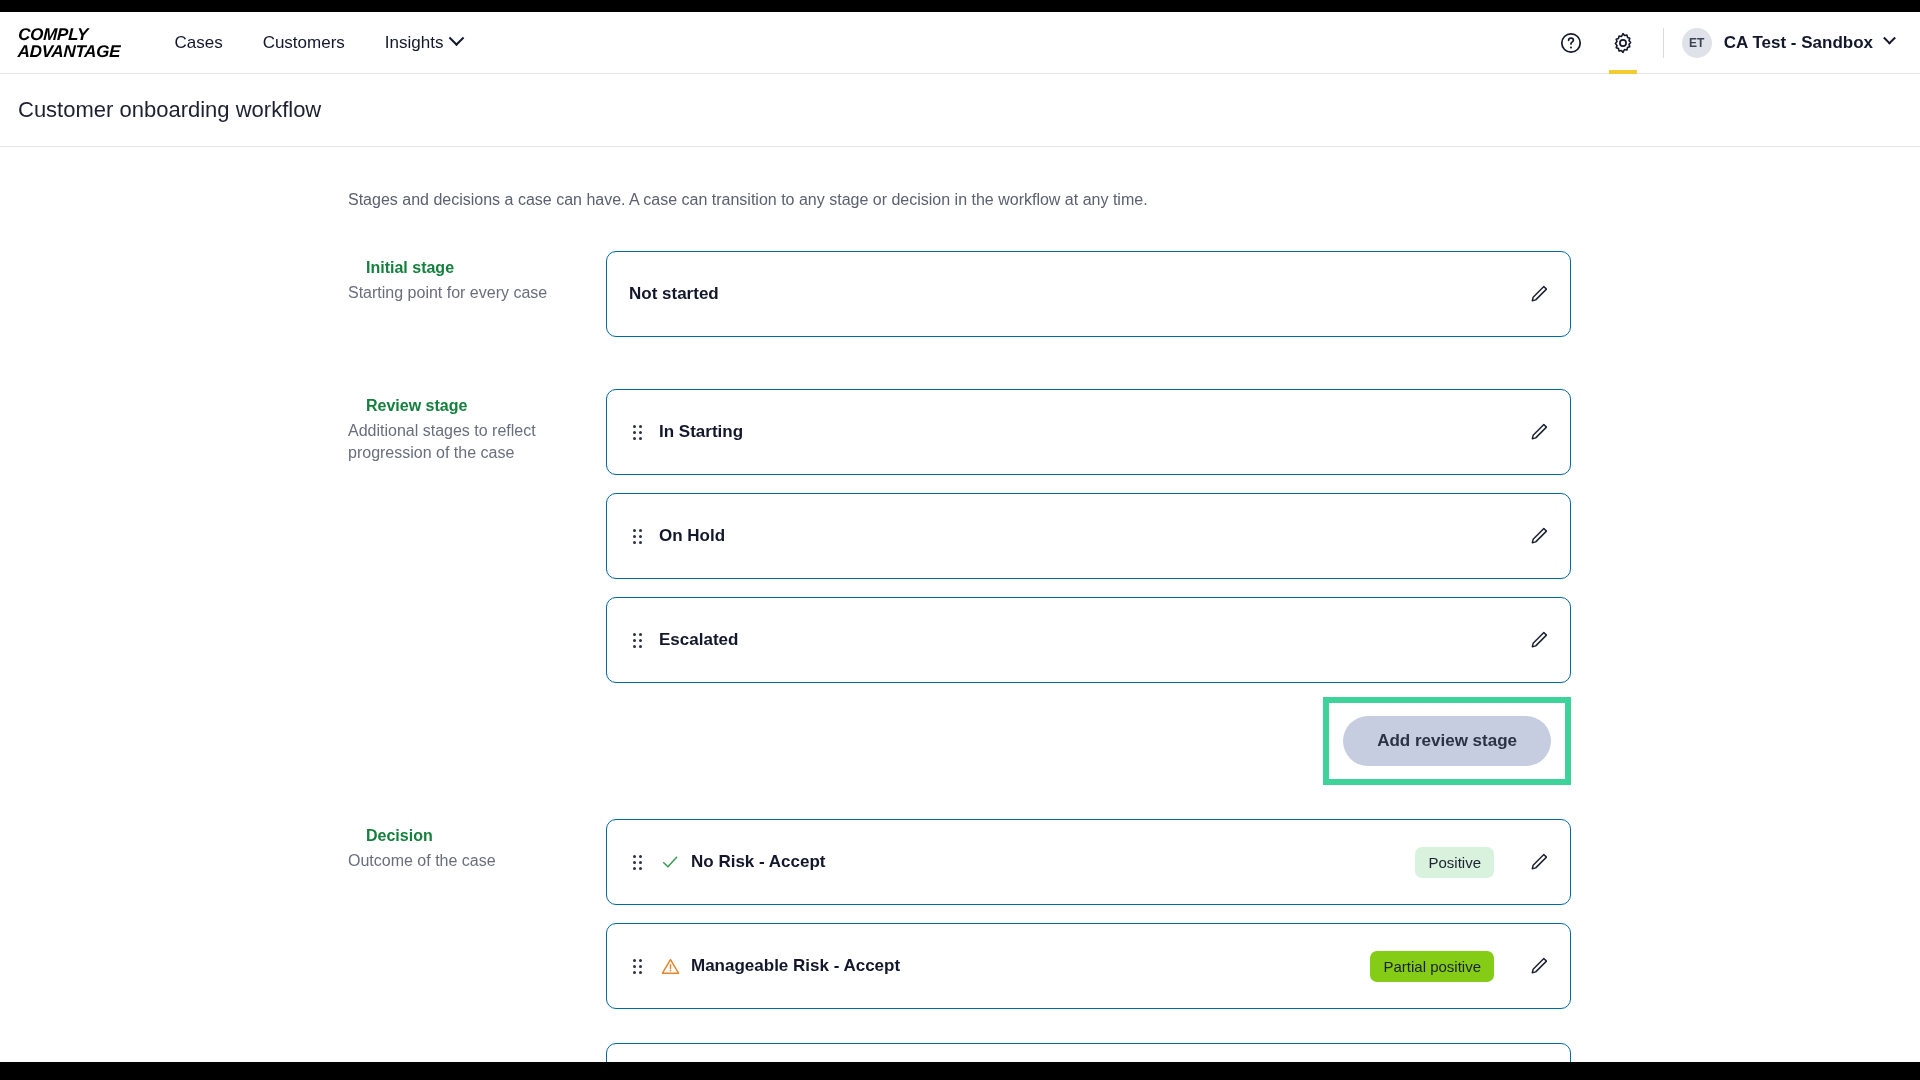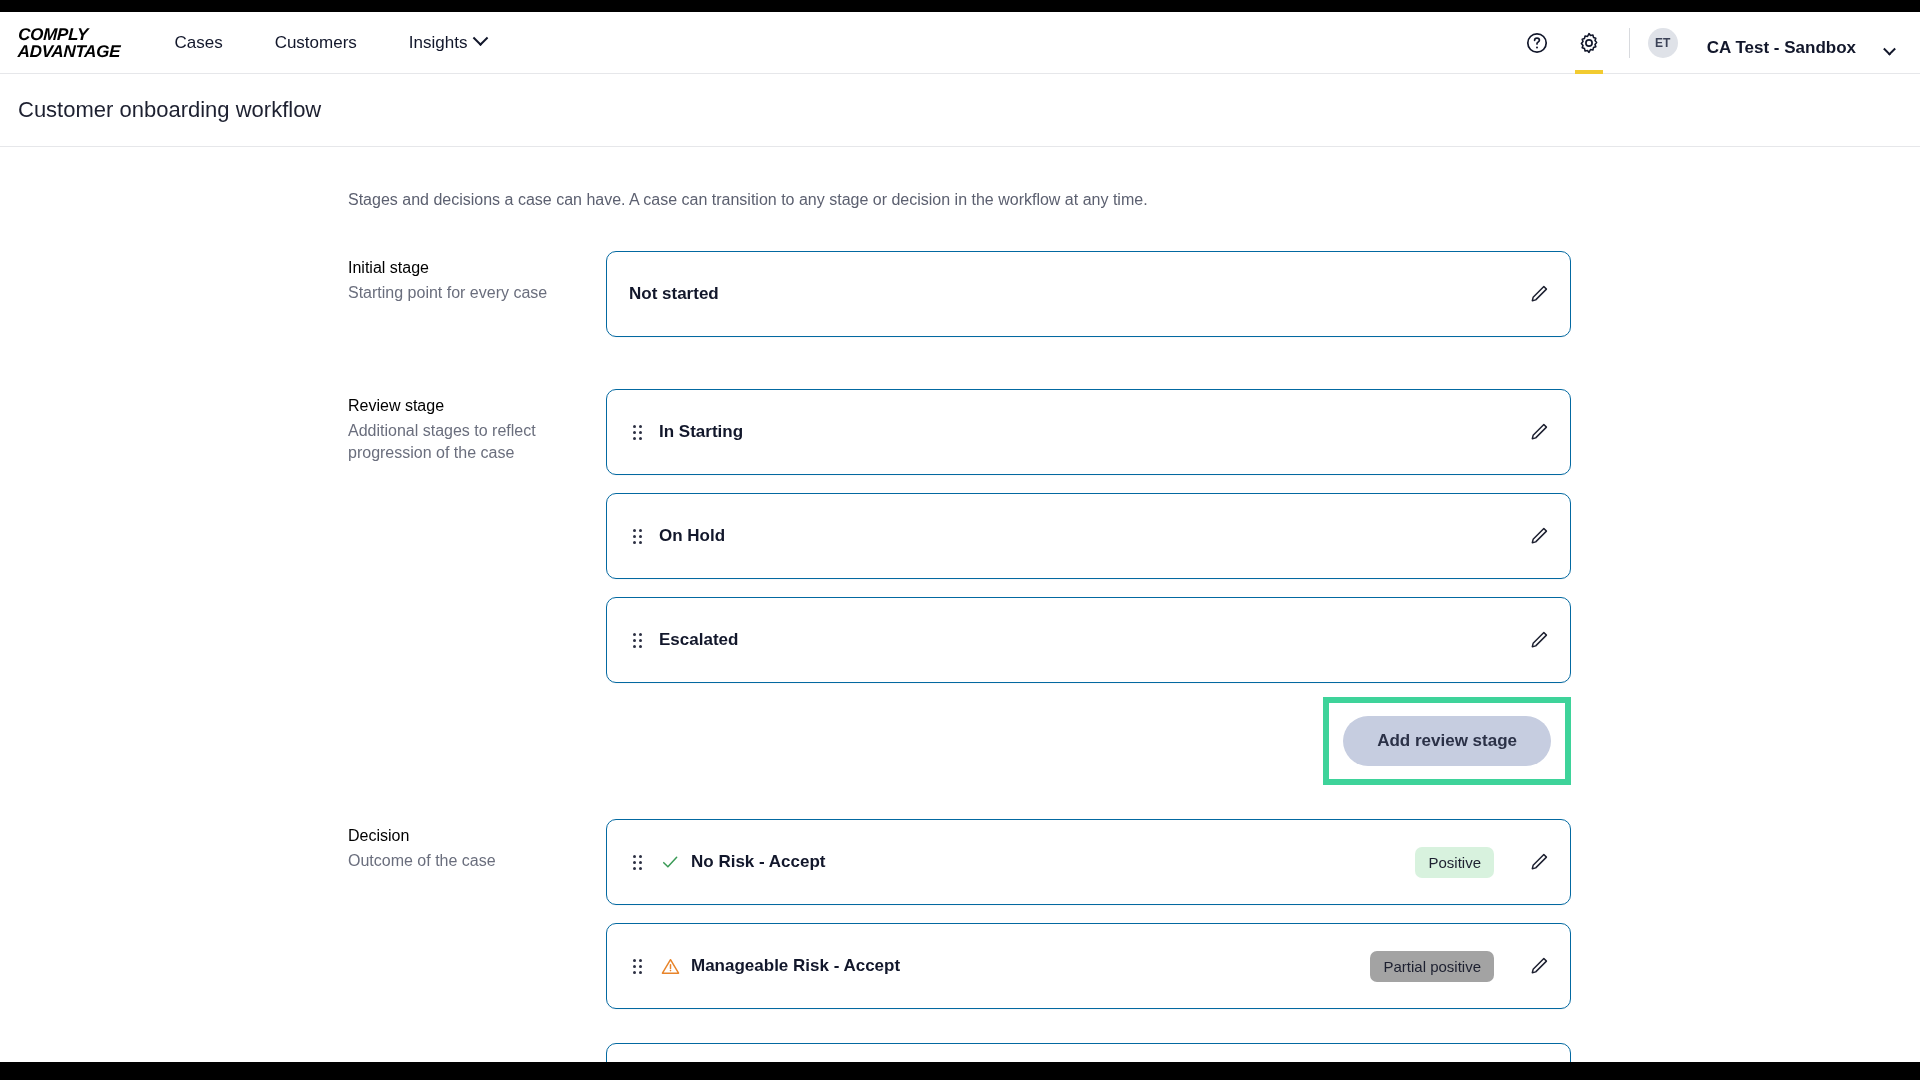--- a/index.html
+++ b/index.html
@@ -57,21 +57,21 @@
     color: #000000;
     font-style: italic;
     transform: skewX(-2deg);
     white-space: pre-line;
     margin-right: 52px;
   }
 
   .nav-links {
     display: flex;
     align-items: center;
-    gap: 48px;
+    gap: 36px;
   }
   .nav-link {
     font-size: 17px;
     color: #12172b;
     display: flex;
     align-items: center;
     gap: 8px;
     cursor: pointer;
     padding: 4px 2px;
   }
@@ -118,22 +118,22 @@
 
   .nav-divider {
     width: 1px;
     height: 30px;
     background: #d8dade;
     margin: 0 18px 0 14px;
   }
 
   .account {
     display: flex;
-    align-items: flex-end;
-    gap: 29px;
+    align-items: center;
+    gap: 12px;
     cursor: pointer;
     padding-right: 4px;
   }
   .avatar {
     width: 30px;
     height: 30px;
     border-radius: 50%;
     background: #dfe2e8;
     color: #3c4257;
     font-size: 12px;
@@ -210,23 +210,24 @@
     margin-bottom: 34px;
   }
   .section-label {
     width: 258px;
     min-width: 258px;
     margin-left: 348px;
     padding-top: 8px;
   }
   .section-title {
     font-size: 16px;
-    font-weight: normal;
-    color: #000000;
+    font-weight: bold;
+    color: #15803d;
     margin-bottom: 5px;
+    margin-left: 18px;
   }
   .section-desc {
     font-size: 16px;
     color: #6a6e7d;
     line-height: 1.35;
   }
 
   .section-body {
     flex: 1;
     max-width: 965px;
@@ -287,21 +288,21 @@
   }
 
   .badge {
     font-size: 15px;
     padding: 7px 13px;
     border-radius: 7px;
     color: #1d2030;
     white-space: nowrap;
   }
   .badge-positive { background: #d8f2de; }
-  .badge-partial  { background: #a3a3a3; }
+  .badge-partial  { background: #84cc16; }
 
   .edit-btn {
     width: 26px;
     height: 26px;
     display: flex;
     align-items: center;
     justify-content: center;
     cursor: pointer;
     background: none;
     border: none;

